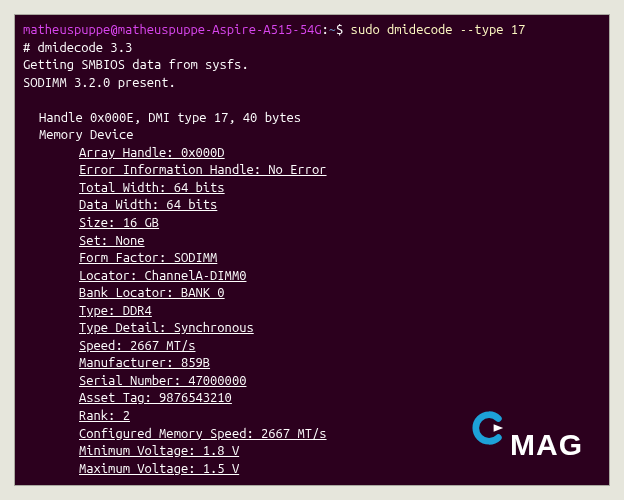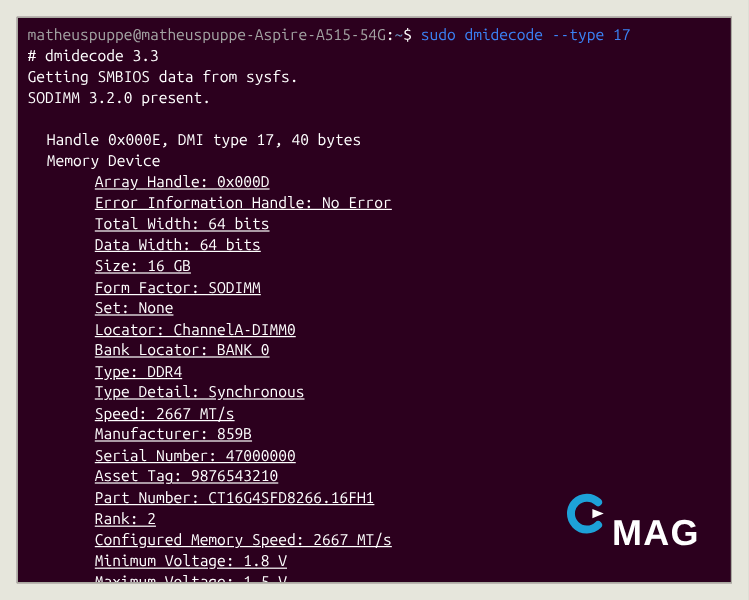--- a/index.html
+++ b/index.html
@@ -19,24 +19,24 @@
     right: 14px;
     bottom: 14px;
     background: #2c001e;
     color: #ffffff;
     padding: 6px 8px 8px 8px;
     box-sizing: border-box;
     border: 1px solid #a9a9a0;
     overflow: hidden;
   }
   .line { white-space: pre; }
-  .prompt-user { color: #a3a3a3; }
+  .prompt-user { color: #d946ef; }
   .prompt-path { color: #729fcf; }
   .prompt-colon { color: #ffffff; }
-  .cmd { color: #3b82f6; text-align: right; }
+  .cmd { color: #fef9c3; text-align: right; }
   .indent1 { padding-left: 16px; }
   .indent2 { padding-left: 56px; text-decoration: underline; }
   .logo {
     position: absolute;
     right: 26px;
     bottom: 20px;
     display: flex;
     align-items: center;
     gap: 4px;
     pointer-events: none;
@@ -64,31 +64,30 @@
   <div class="line">&nbsp;</div>
 
   <div class="line indent1">Handle 0x000E, DMI type 17, 40 bytes</div>
   <div class="line indent1">Memory Device</div>
 
   <div class="line indent2">Array Handle: 0x000D</div>
   <div class="line indent2">Error Information Handle: No Error</div>
   <div class="line indent2">Total Width: 64 bits</div>
   <div class="line indent2">Data Width: 64 bits</div>
   <div class="line indent2">Size: 16 GB</div>
+  <div class="line indent2">Set: None</div>
   <div class="line indent2">Form Factor: SODIMM</div>
-  <div class="line indent2">Set: None</div>
   <div class="line indent2">Locator: ChannelA-DIMM0</div>
   <div class="line indent2">Bank Locator: BANK 0</div>
   <div class="line indent2">Type: DDR4</div>
   <div class="line indent2">Type Detail: Synchronous</div>
   <div class="line indent2">Speed: 2667 MT/s</div>
   <div class="line indent2">Manufacturer: 859B</div>
   <div class="line indent2">Serial Number: 47000000</div>
   <div class="line indent2">Asset Tag: 9876543210</div>
-  <div class="line indent2">Part Number: CT16G4SFD8266.16FH1</div>
   <div class="line indent2">Rank: 2</div>
   <div class="line indent2">Configured Memory Speed: 2667 MT/s</div>
   <div class="line indent2">Minimum Voltage: 1.8 V</div>
   <div class="line indent2">Maximum Voltage: 1.5 V</div>
 
   <div class="logo">
     <span class="logo-c-wrap">
       <svg viewBox="0 0 40 40" width="38" height="38">
         <path d="M32 10 A14 14 0 1 0 32 30" fill="none" stroke="#1da1d8" stroke-width="7" stroke-linecap="round"></path>
         <polygon points="27,16 37,20 27,24" fill="#ffffff"></polygon>

